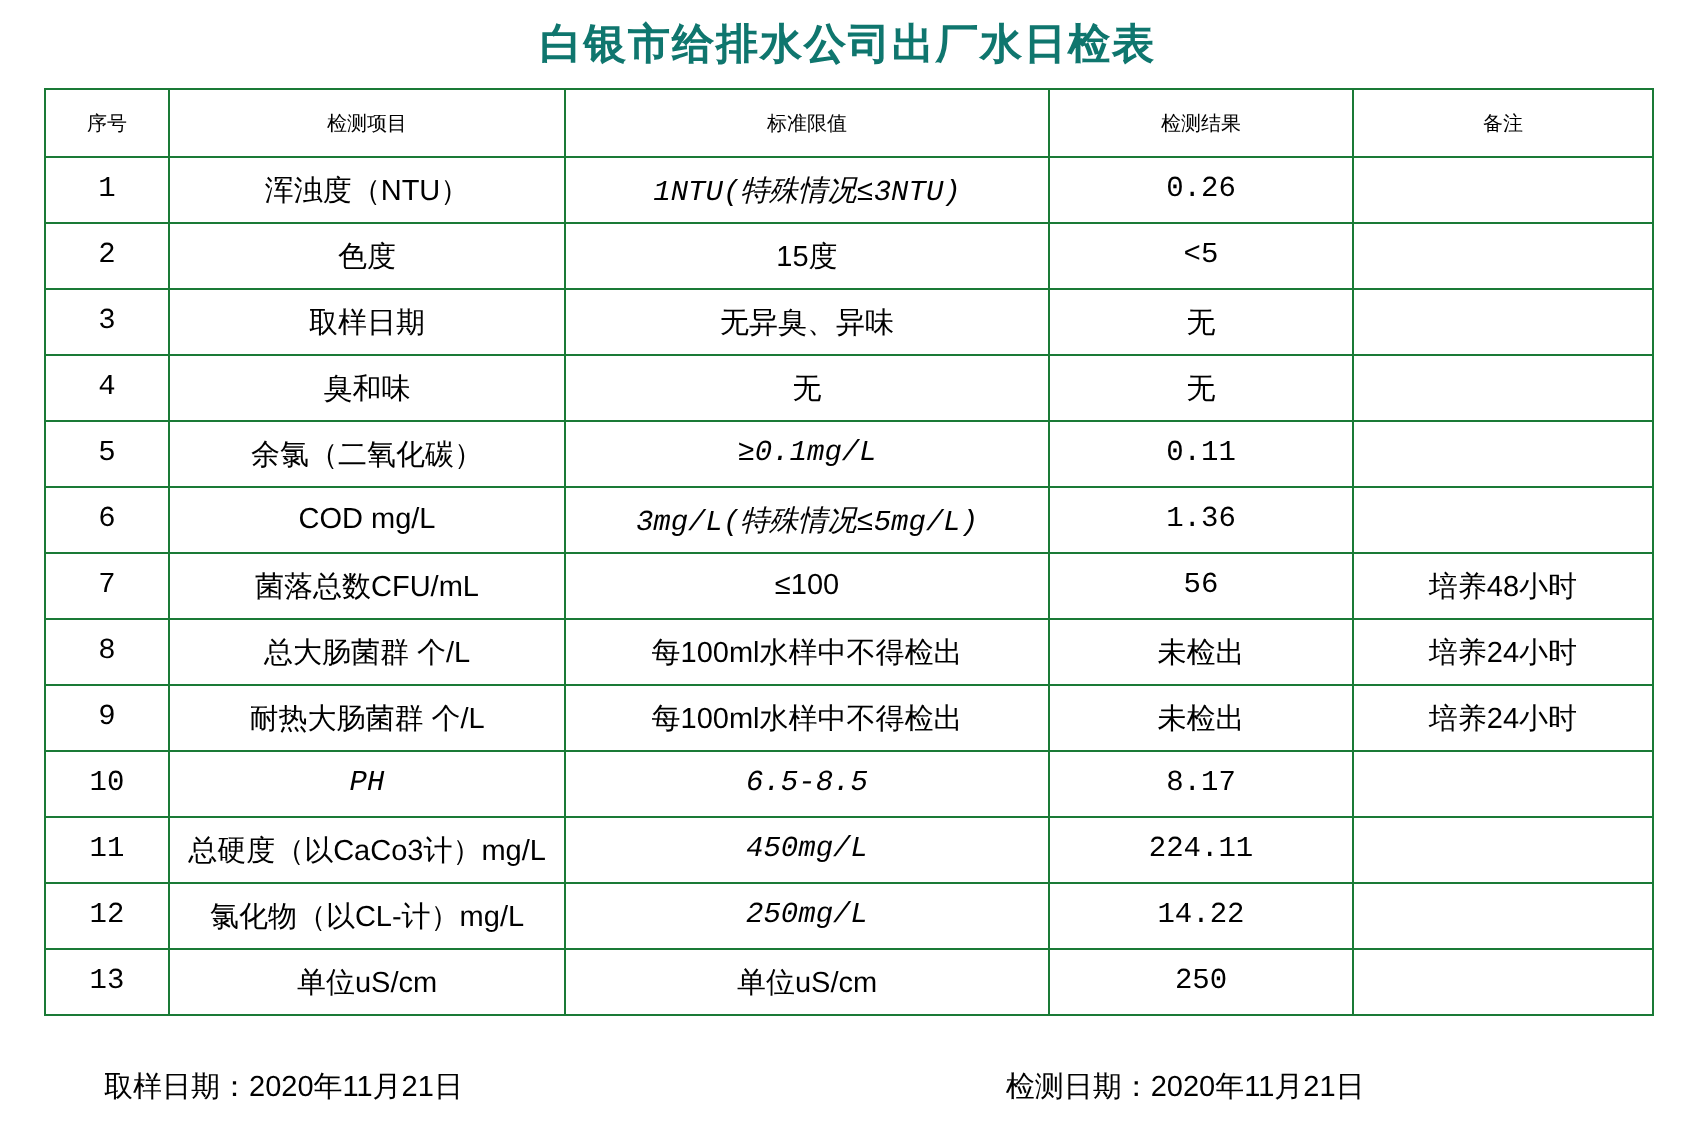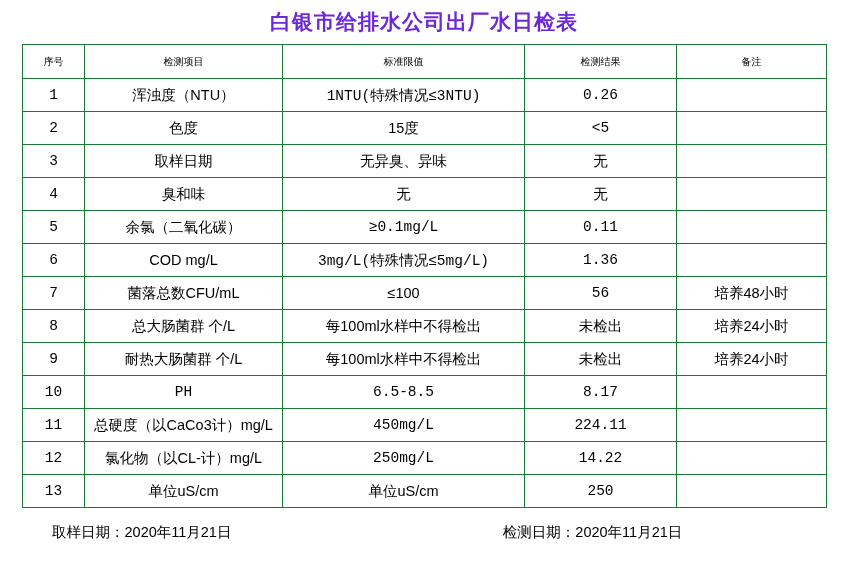--- a/index.html
+++ b/index.html
@@ -21,21 +21,21 @@
     position: relative;
     box-sizing: border-box;
   }
   .doc-title {
     text-align: center;
     font-size: 21px;
     font-weight: bold;
     letter-spacing: 1px;
     padding-top: 8px;
     padding-bottom: 8px;
-    color: #6d28d9;
+    color: #0f766e;
   }
   .table-wrap {
     padding: 0 22px;
     box-sizing: border-box;
   }
   table.report {
     width: 804px;
     border-collapse: collapse;
     table-layout: fixed;
     border: 1px solid #1a7a36;
@@ -60,39 +60,40 @@
   .col-result { width: 152px; }
   .col-remark { width: 150px; }
 
   .num-cell {
     font-family: "Liberation Mono", "DejaVu Sans Mono", monospace;
     font-size: 14px;
   }
   .mono {
     font-family: "Liberation Mono", "DejaVu Sans Mono", monospace;
     font-size: 13.5px;
+    font-style: italic;
   }
   .item-cod {
     letter-spacing: 0px;
   }
   .footer {
     margin-top: 10px;
     padding: 0 30px 0 52px;
     display: flex;
     justify-content: flex-start;
     align-items: center;
     font-size: 14.5px;
     box-sizing: border-box;
     width: 848px;
   }
   .footer span {
     white-space: nowrap;
   }
   .footer .f-sample { margin-right: auto; }
-  .footer .f-test   { margin: 5px auto; }
+  .footer .f-test   { margin: 16px auto; }
   .footer .f-filler { margin-left: auto; padding-right: 26px; }
 </style>
 </head>
 <body>
 
 <div class="page">
 
   <div class="doc-title">白银市给排水公司出厂水日检表</div>
 
   <div class="table-wrap">

